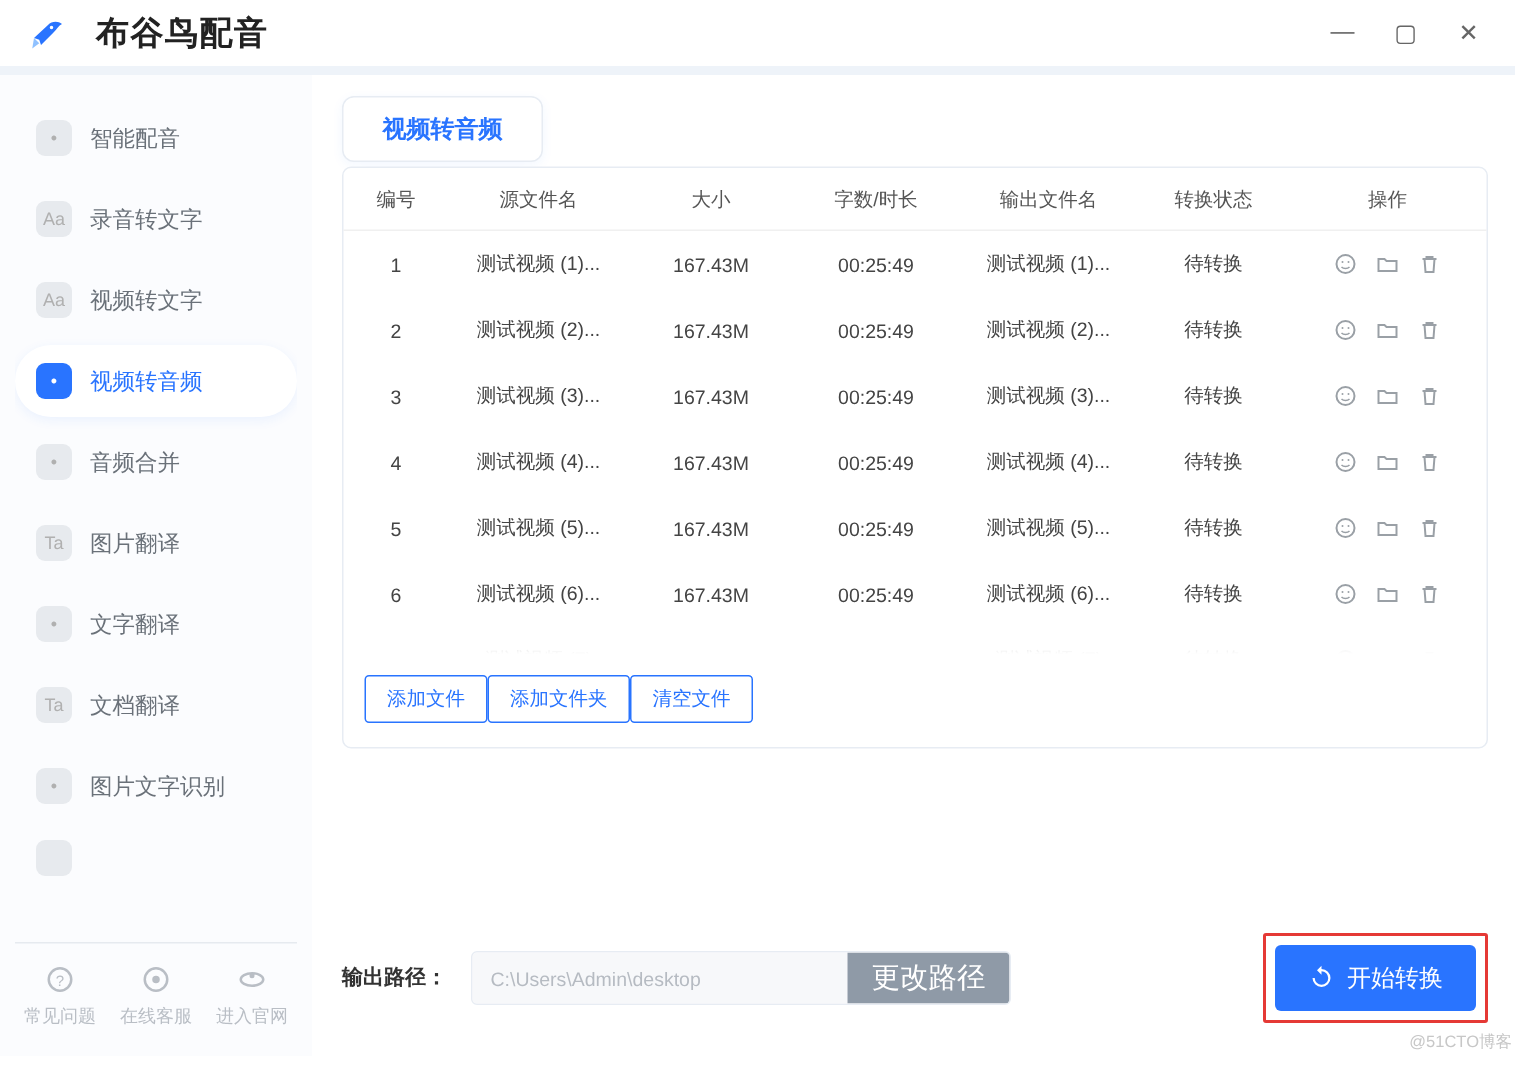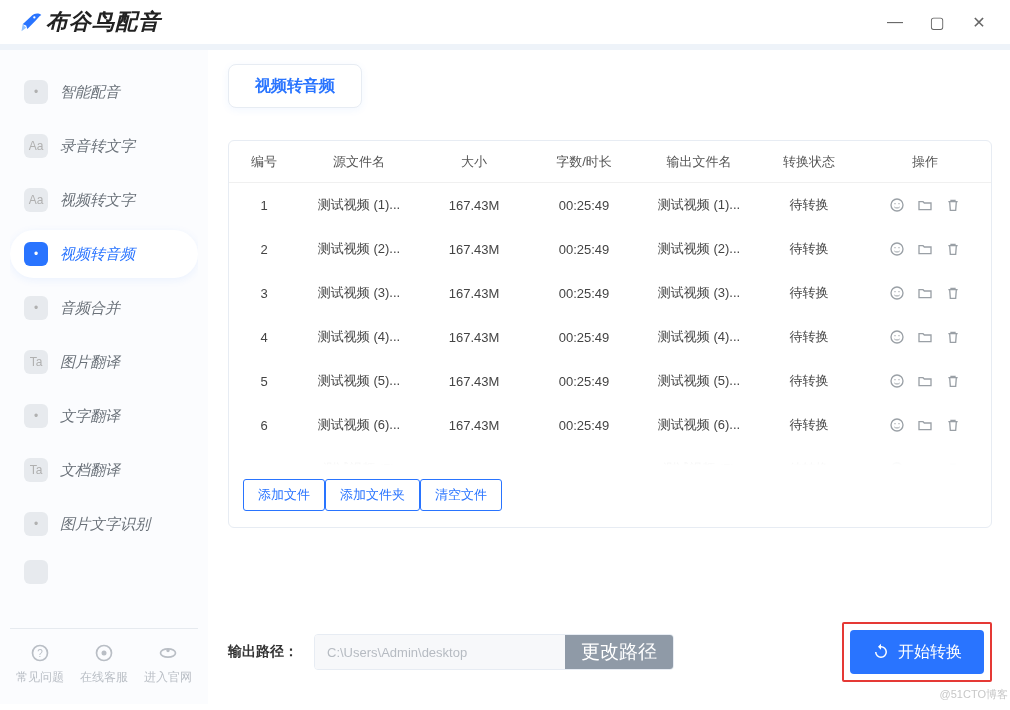--- a/index.html
+++ b/index.html
@@ -1,39 +1,39 @@
 <!DOCTYPE html>
 <html><head>
 <meta charset="utf-8">
 <style>
 * { margin: 0; padding: 0; box-sizing: border-box; }
 body { font-family: "Microsoft YaHei", Arial, sans-serif; width: 1010px; height: 710px; background: #fff; overflow: hidden; font-size: 14px; color: #333; }
 .titlebar { display: flex; align-items: center; height: 50px; padding: 0 8px 0 18px; background: linear-gradient(90deg,#fff 0%,#fff 100%); border-bottom: 6px solid #eef3f9; }
-.logo-block { display: flex; align-items: center; gap: 0; font-style: italic; }
+.logo-block { display: flex; align-items: flex-end; gap: 18px; }
 .brand { font-size: 22px; font-weight: 700; color: #222; letter-spacing: 1px; }
 .win-btns { margin-left: auto; display: flex; gap: 28px; padding-right: 16px; }
 .win-btns span { width: 14px; height: 14px; display: flex; align-items: center; justify-content: center; cursor: pointer; color: #666; font-size: 16px; }
 .shell { display: flex; height: calc(100% - 56px); }
 .sidebar { width: 208px; background: #fbfcfe; display: flex; flex-direction: column; }
 .nav { flex: 1; padding: 18px 10px 0 10px; display:flex; flex-direction:column; overflow:hidden;}
 .nav-list{display:flex;flex-direction:column;gap:6px;overflow:hidden;}
 .nav-item { display: flex; align-items: center; gap: 12px; height: 48px; padding-left: 14px; border-radius: 24px; cursor: pointer; color: #6a7179; }
 .nav-item.active { background: #fff; color: #2974ff; box-shadow: 0 2px 8px rgba(41,116,255,.08); }
 .nav-icon { width: 24px; height: 24px; border-radius: 6px; background: #e7eaee; display: flex; align-items: center; justify-content: center; font-size: 12px; color: #b0b0b0; flex-shrink:0;}
 .nav-item.active .nav-icon { background: #2974ff; color: #fff; }
-.nav-label { font-size: 15px; font-style: italic; }
+.nav-label { font-size: 15px; }
 .nav-last{padding-left:14px;height:48px;display:flex;align-items:center;}
 .nav-last .nav-icon{background:#e7eaee;}
 .sidebar-sep { height: 1px; background: #e6eaef; margin: 0 10px; }
 .foot-links { display: flex; justify-content: space-between; padding: 14px 16px 18px; }
 .foot-item { display: flex; flex-direction: column; align-items: center; gap: 6px; color: #b9bec5; font-size: 12px; cursor: pointer; }
 .foot-item svg { width: 20px; height: 20px; }
 .main { flex: 1; padding: 14px 18px 0 20px; display: flex; flex-direction: column; min-width: 0; }
 .tab-pill { display:inline-flex; height: 44px; align-items: center; padding: 0 26px; border-radius: 8px; background: #fff; border: 1px solid #e7ecf3; color: #2974ff; font-weight: 600; font-size: 16px; box-shadow:0 2px 8px rgba(41,116,255,.06); align-self:flex-start;}
-.table-wrap { border: 1px solid #e7ecf3; border-radius: 6px; margin-top: 32px; background: #fff; display: flex; flex-direction: column; height: 388px; }
+.table-wrap { border: 1px solid #e7ecf3; border-radius: 6px; margin-top: 3px; background: #fff; display: flex; flex-direction: column; height: 388px; }
 .thead, .trow { display: flex; align-items: center; font-size: 13px; }
 .thead { height: 42px; color: #555; font-weight: 500; border-bottom: 1px solid #f0f0f0; }
 .tbody { flex: 1; overflow-y: hidden; -webkit-mask-image: linear-gradient(180deg, #000 88%, transparent); mask-image: linear-gradient(180deg, #000 88%, transparent);}
 .trow { height: 44px; color: #444; }
 .cell { text-align: center; white-space: nowrap; overflow: hidden; text-overflow: ellipsis; position:relative;}
 .c-idx { width: 70px; } .c-src { width: 120px; } .c-size { width: 110px; } .c-dur { width: 110px; }
 .c-out { width: 120px; } .c-stat { width: 100px; } .c-ops { flex: 1; }
 .thead .cell+ .cell:before{content:"";position:absolute;left:0;top:14px;bottom:14px;width:1px;background:#e7ecf3;}
 .ops-inner { display: flex; gap: 10px; justify-content: center; color: #9aa0a6; }
 .ops-inner span { width: 18px; height: 18px; display: flex; align-items: center; justify-content: center; cursor: pointer; }

